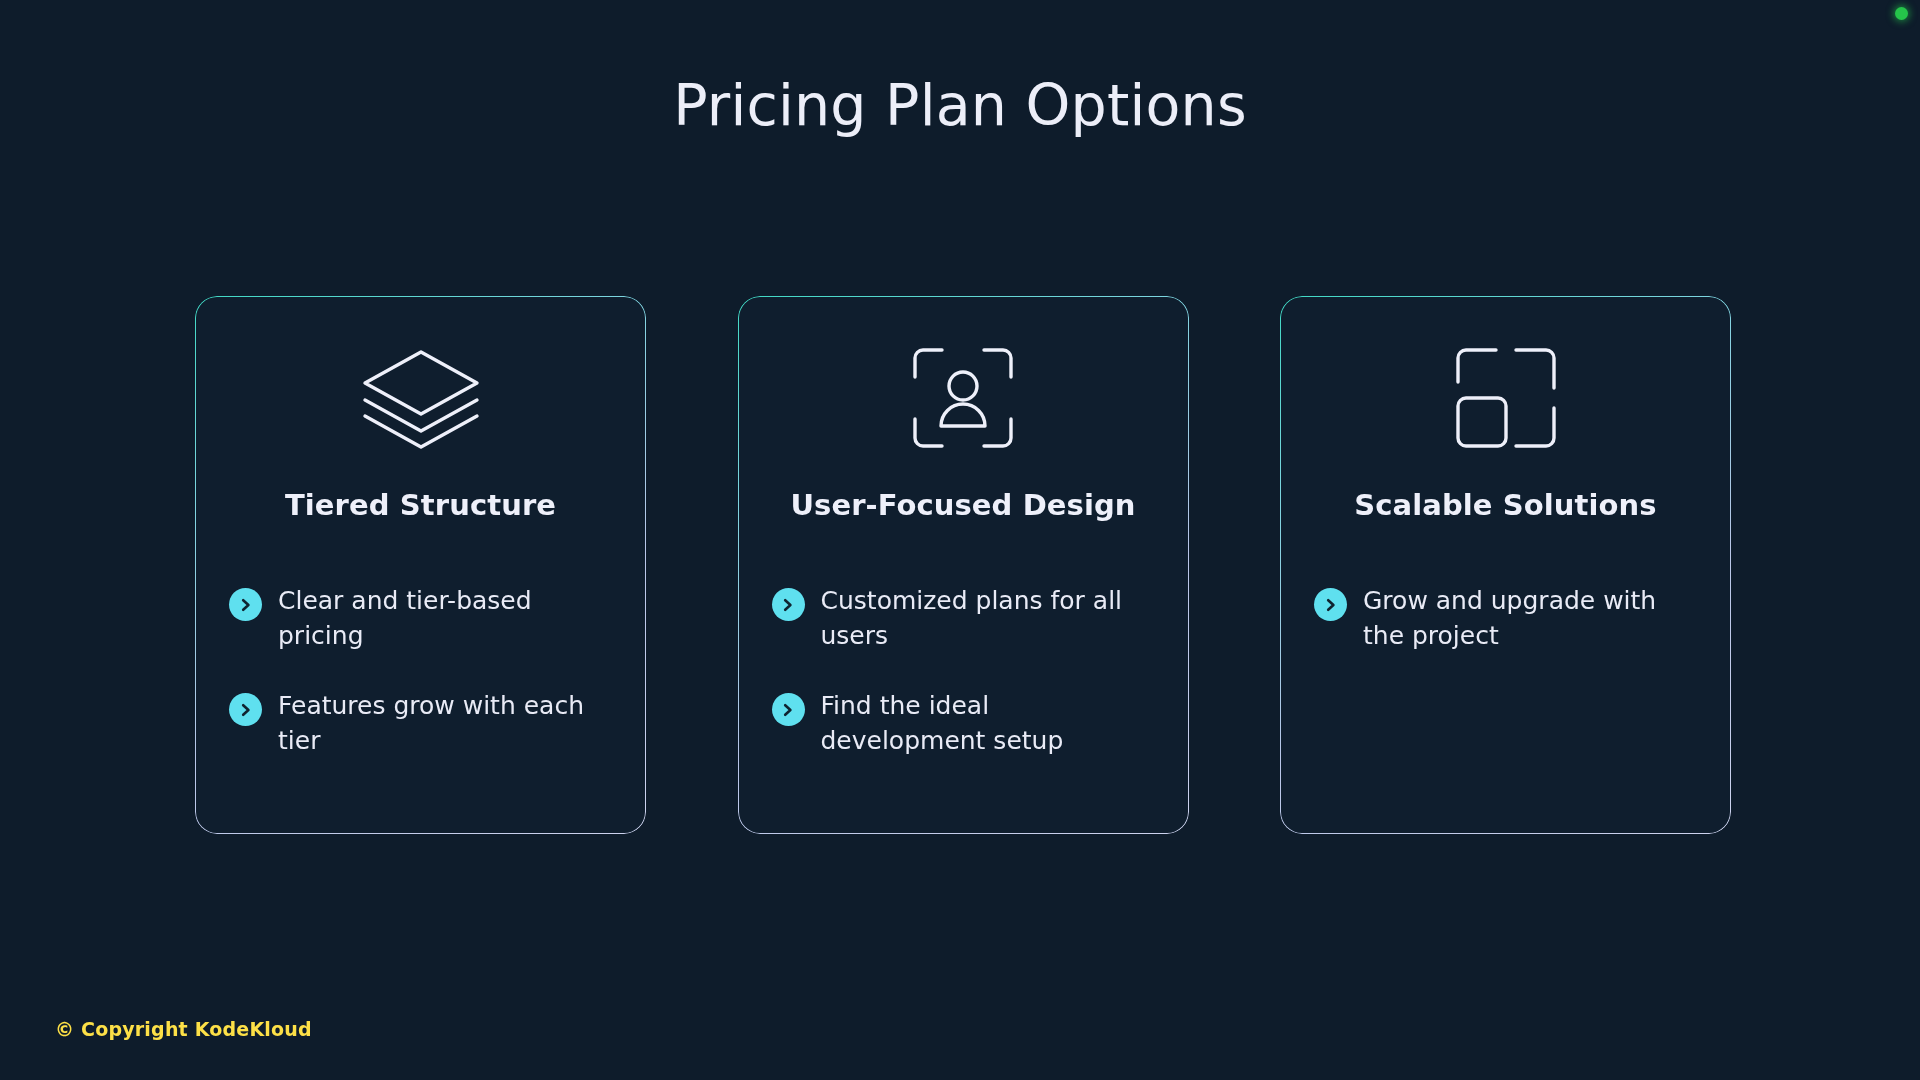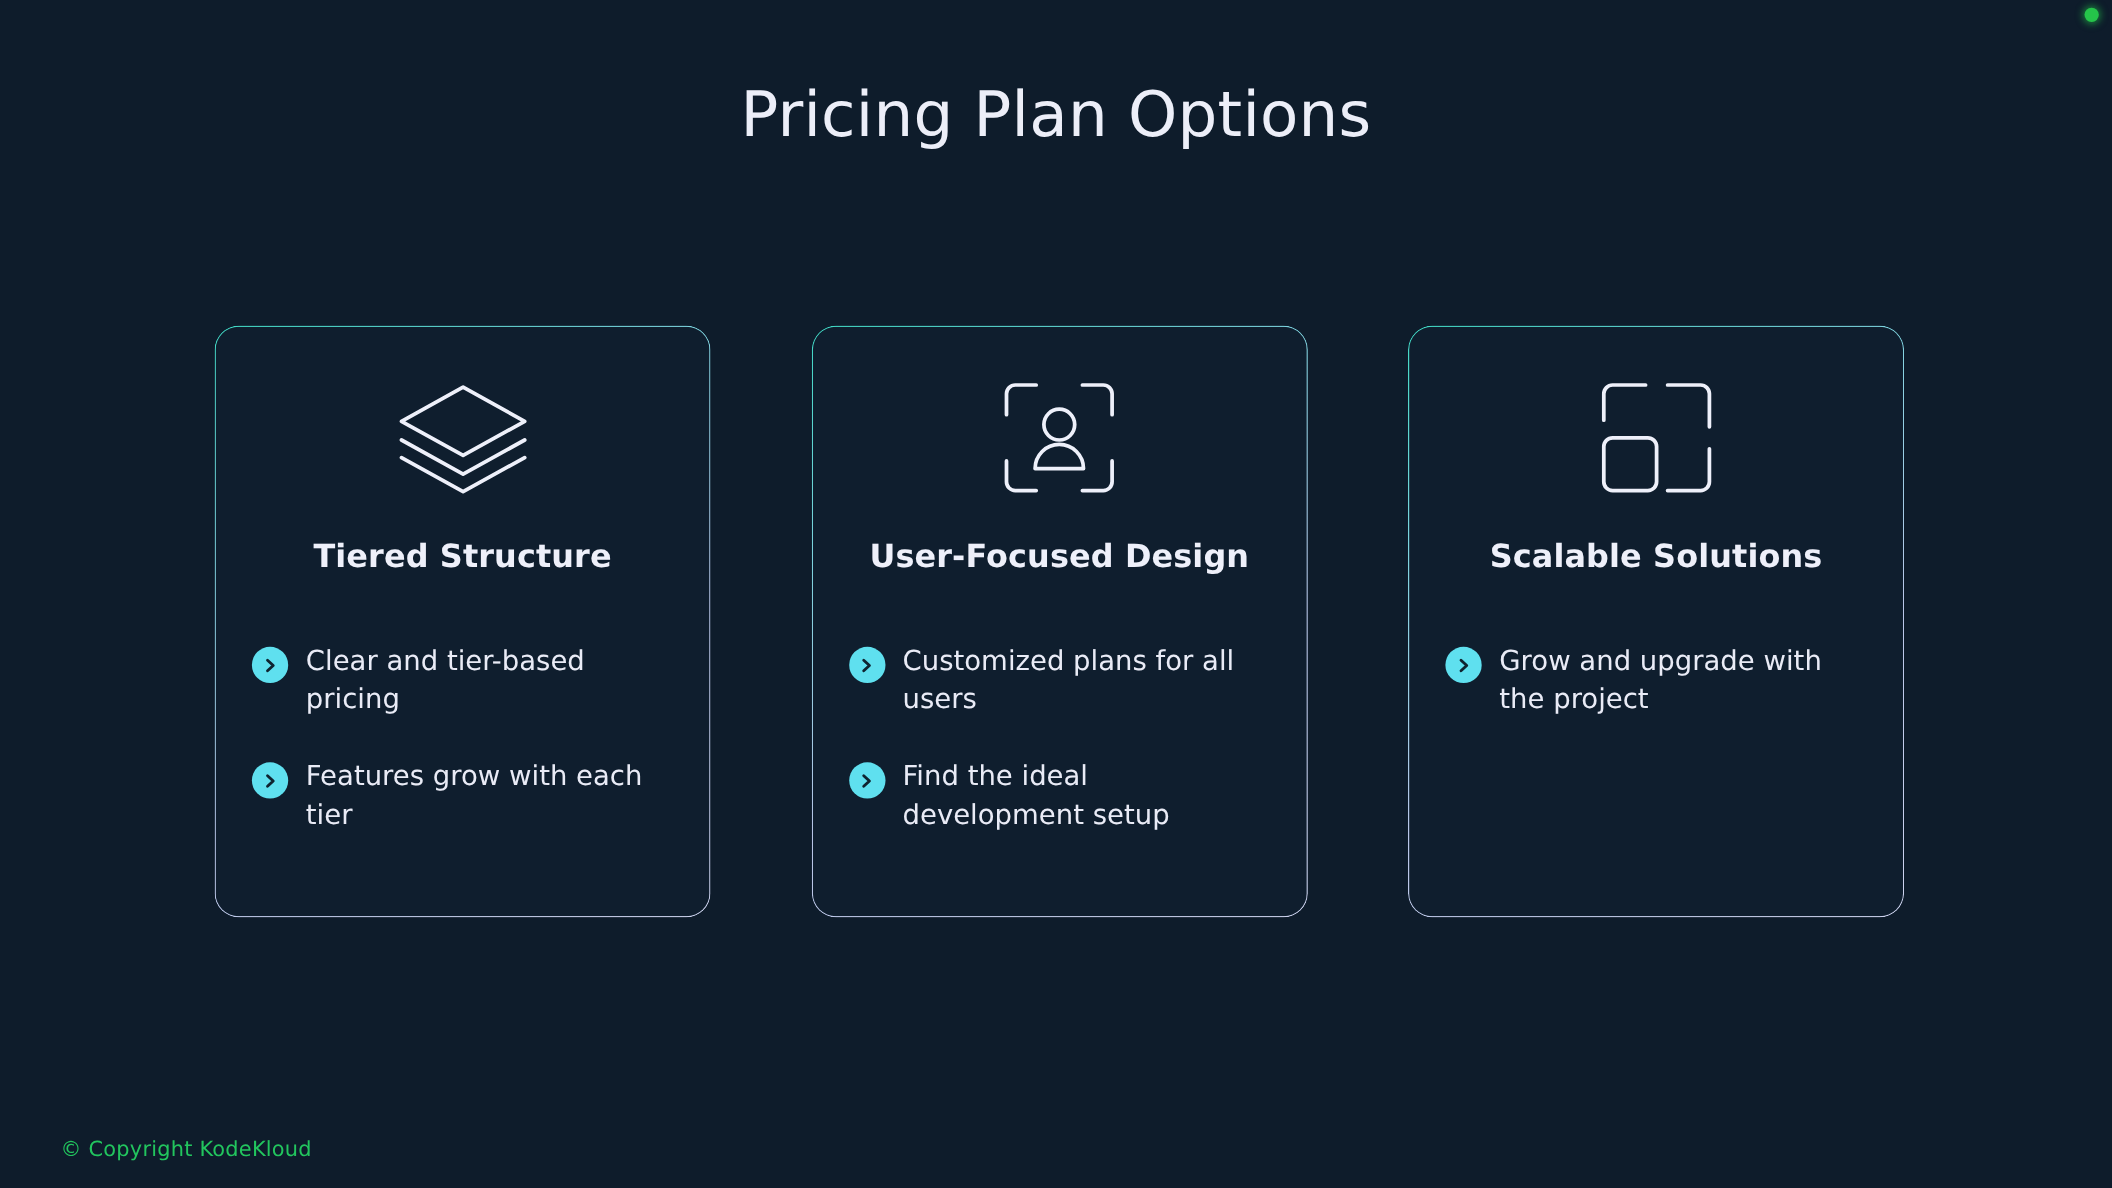--- a/index.html
+++ b/index.html
@@ -108,24 +108,25 @@
   .bullet-icon svg { display:block; }
   .bullet-text {
     font-size:25px;
     line-height:1.38;
     color:#e9ebf6;
     font-weight:400;
   }
 
   .footer {
     position:absolute;
-    left:55px; bottom:24px;
+    left:55px; bottom:40px;
     font-size:19px;
-    color:#22c55e;
+    color:#fde047;
     letter-spacing:.2px;
+    font-weight:bold;
   }
 </style>
 </head>
 <body>
 
 <div class="slide">
 
   <div class="status-dot"></div>
 
   <div class="page-title">Pricing Plan Options</div>

